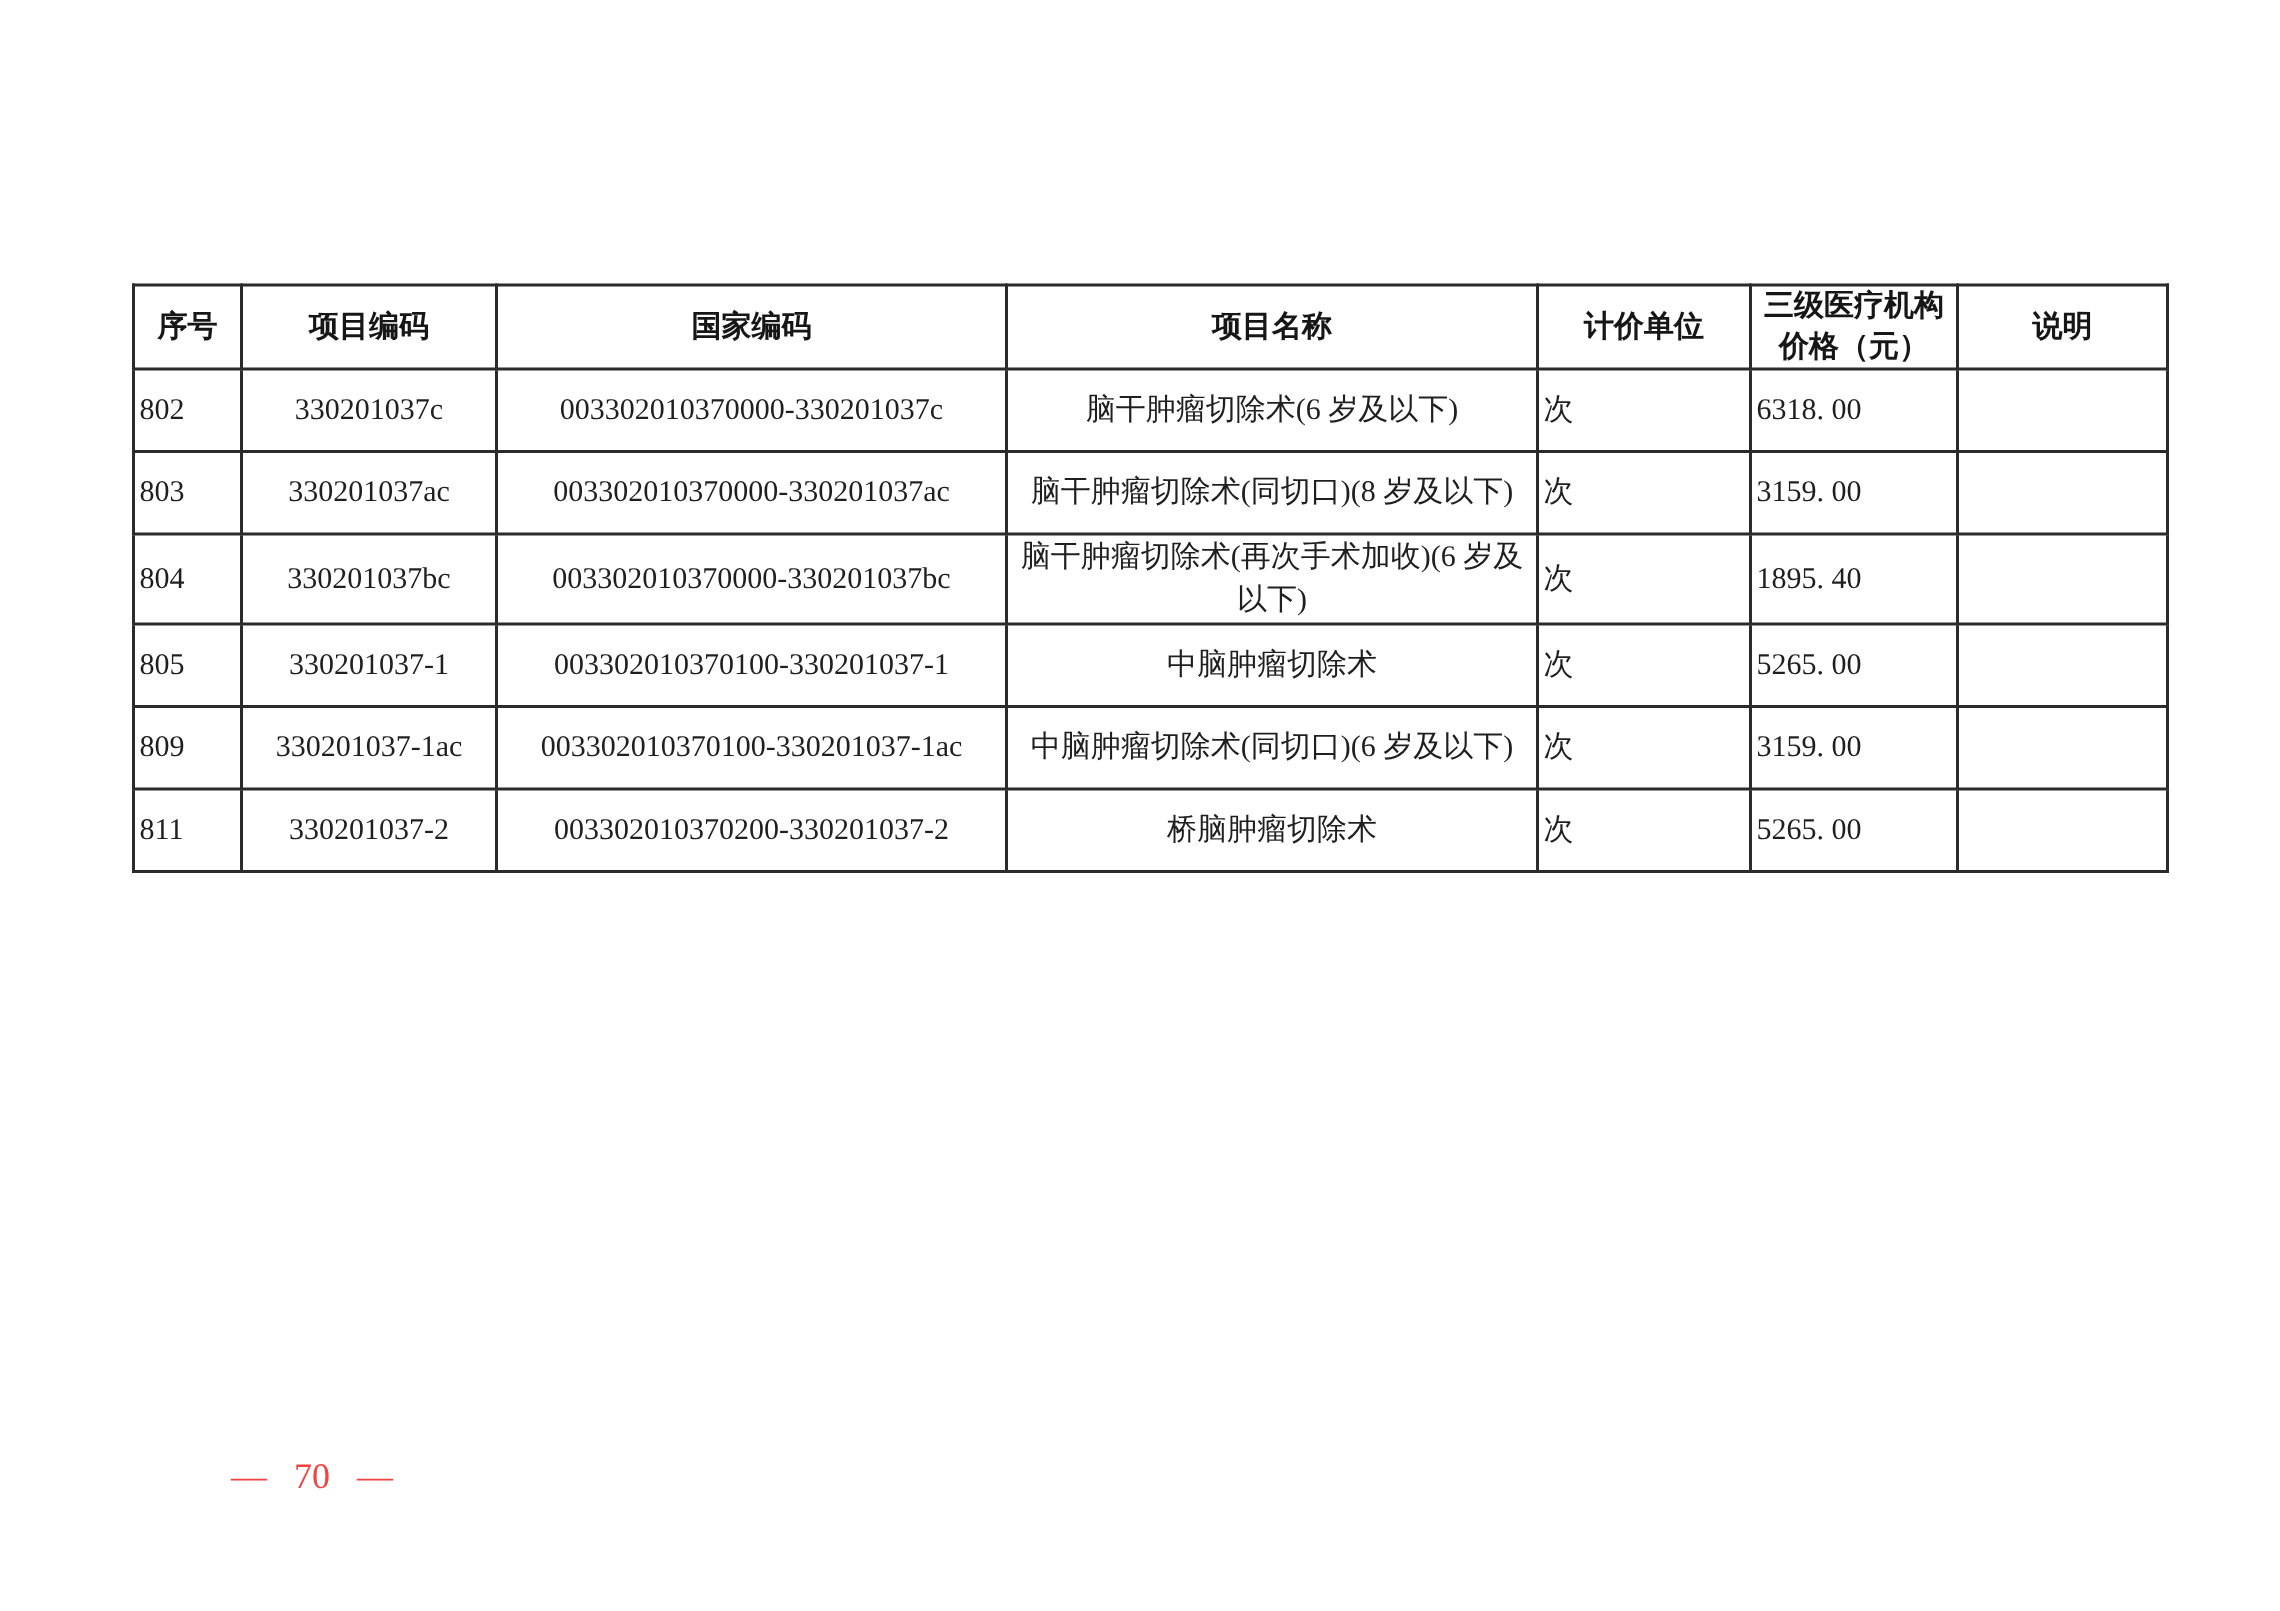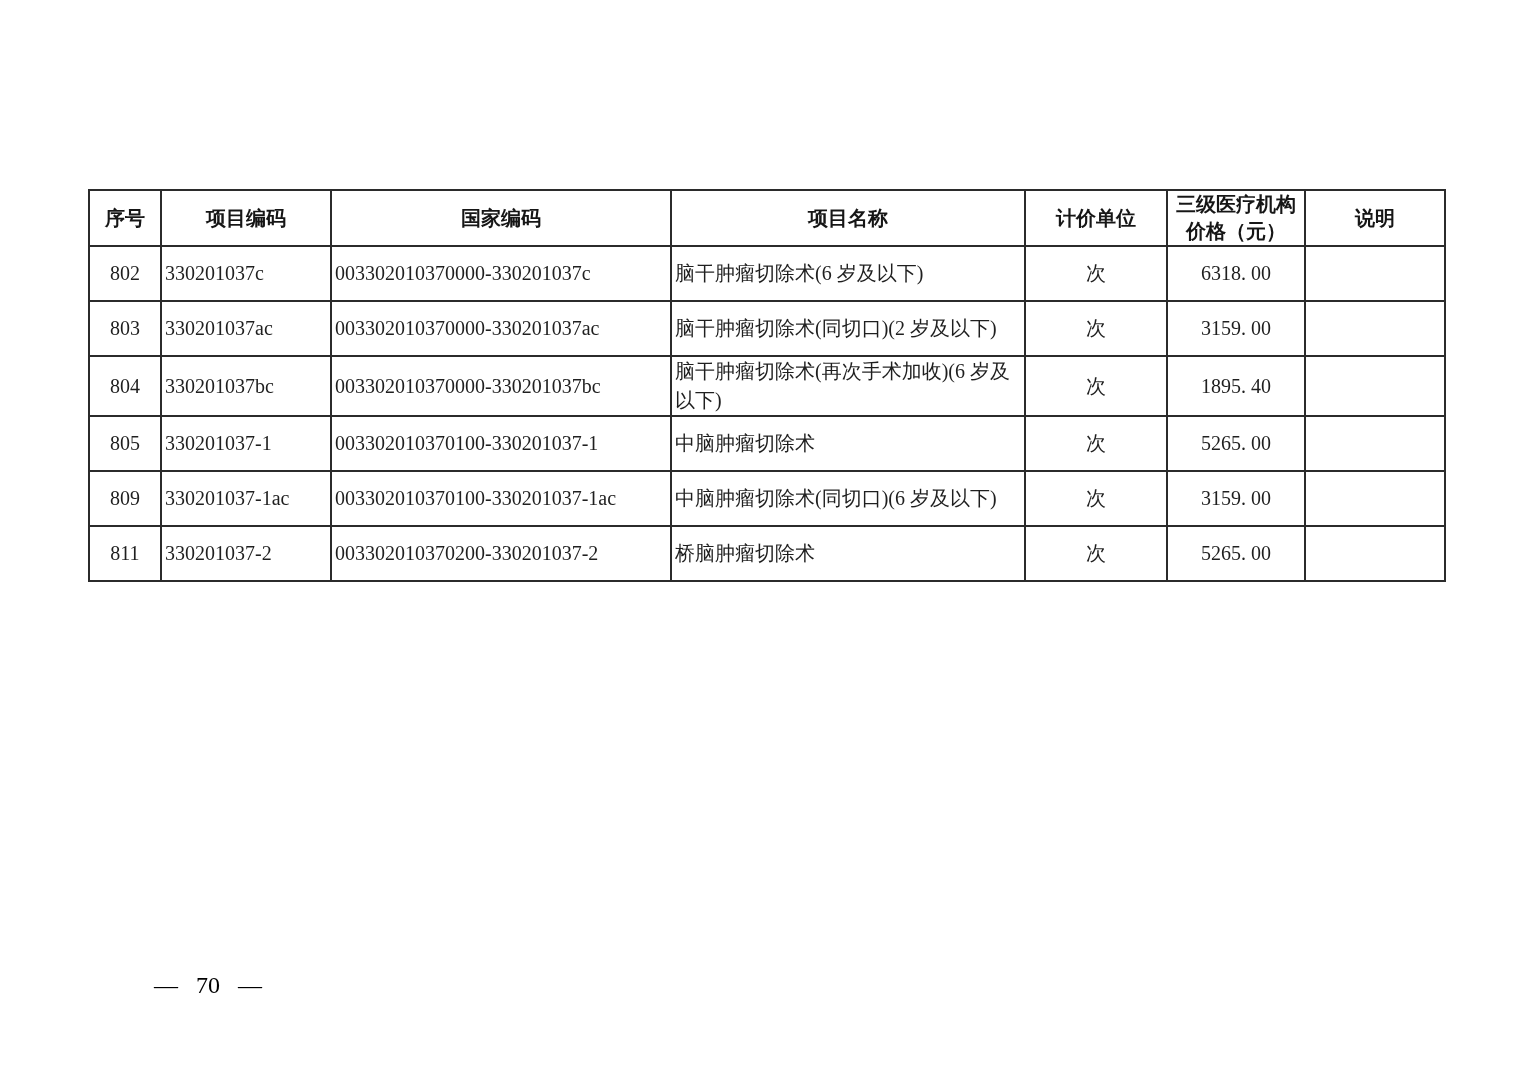--- a/index.html
+++ b/index.html
@@ -41,29 +41,29 @@
     line-height: 1.35;
     padding: 0 2px;
   }
   .doc-table td {
     height: 53px;
     font-family: "Liberation Serif", "DejaVu Serif", serif;
     font-size: 20px;
     line-height: 1.45;
     padding: 0 3px;
   }
-  .doc-table td.c { text-align: center; }
-  .doc-table td.l { text-align: left; }
+  .doc-table td.c { text-align: left; }
+  .doc-table td.l { text-align: center; }
   .page-number {
     position: absolute;
     left: 154px;
     top: 928px;
     font-family: "Liberation Serif", "DejaVu Serif", serif;
     font-size: 24px;
-    color: #000000;
+    color: #ef4444;
     word-spacing: 12px;
     white-space: pre;
   }
 </style>
 </head>
 <body>
 
 <div class="page">
 
   <table class="doc-table">
@@ -94,21 +94,21 @@
           <td class="l">003302010370000-330201037c</td>
           <td class="l">脑干肿瘤切除术(6 岁及以下)</td>
           <td class="c">次</td>
           <td class="c">6318. 00</td>
           <td class="c"></td>
         </tr>
         <tr>
           <td class="c">803</td>
           <td class="l">330201037ac</td>
           <td class="l">003302010370000-330201037ac</td>
-          <td class="l">脑干肿瘤切除术(同切口)(2 岁及以下)</td>
+          <td class="l">脑干肿瘤切除术(同切口)(8 岁及以下)</td>
           <td class="c">次</td>
           <td class="c">3159. 00</td>
           <td class="c"></td>
         </tr>
         <tr>
           <td class="c">804</td>
           <td class="l">330201037bc</td>
           <td class="l">003302010370000-330201037bc</td>
           <td class="l">脑干肿瘤切除术(再次手术加收)(6 岁及以下)</td>
           <td class="c">次</td>

